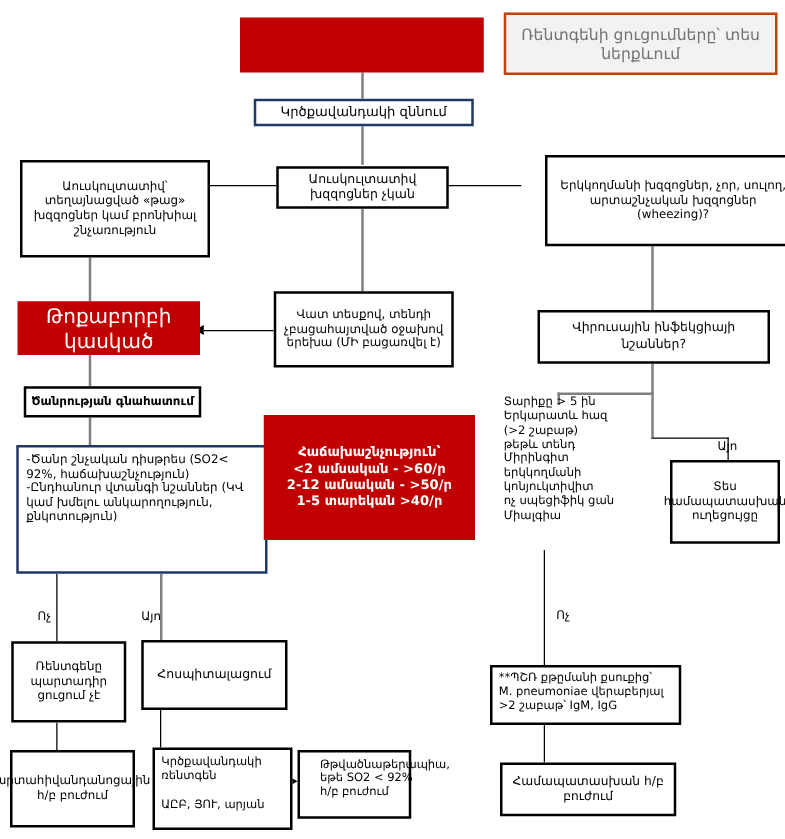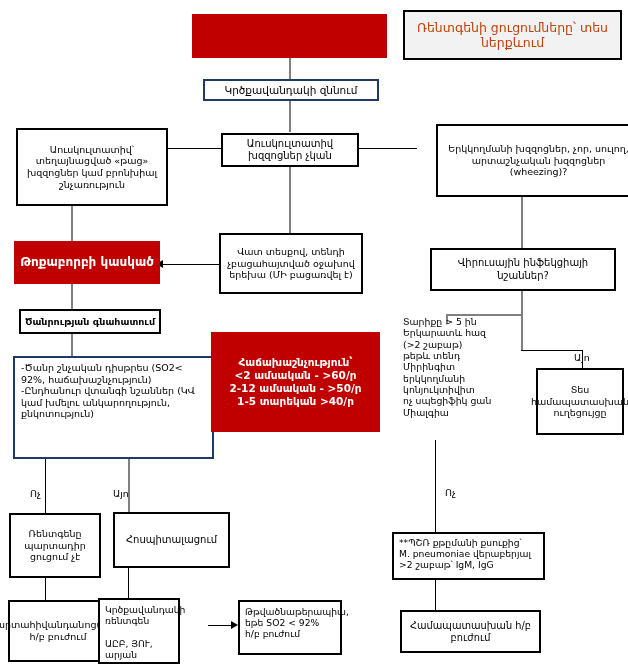--- a/index.html
+++ b/index.html
@@ -32,23 +32,23 @@
     border: 2px solid #000000;
     background: #ffffff;
     color: #000000;
   }
   .node.navy {
     border: 2px solid #1F3864;
     background: #ffffff;
     color: #000000;
   }
   .node.navy-fill {
-    border: 2px solid #000000;
+    border: 2px solid #c2410c;
     background: #F2F2F2;
-    color: #c2410c;
+    color: #737373;
   }
   .node.red {
     border: none;
     background: #C00000;
     color: #FFFFFF;
   }
   .node.leftal {
     text-align: left;
     justify-content: flex-start;
     align-items: flex-start;
@@ -140,21 +140,21 @@
   <div class="node navy-fill" style="left:403px; top:10px; width:219px; height:50px; font-size:12.5px; padding:2px 8px;">Ռենտգենի ցուցումները՝ տես ներքևում</div>
 
   <div class="node navy" style="left:203px; top:79px; width:176px; height:22px; font-size:10.5px;">Կրծքավանդակի զննում</div>
 
   <div class="node black" style="left:16px; top:128px; width:152px; height:78px; font-size:9.5px; padding:3px 5px;">Աուսկուլտատիվ՝ տեղայնացված «թաց» խզզոցներ կամ բրոնխիալ շնչառություն</div>
 
   <div class="node black" style="left:221px; top:133px; width:138px; height:34px; font-size:10px; padding:2px 5px;">Աուսկուլտատիվ խզզոցներ չկան</div>
 
   <div class="node black" style="left:436px; top:124px; width:205px; height:73px; font-size:9.5px; padding:3px 6px;">Երկկողմանի խզզոցներ, չոր, սուլող, արտաշնչական խզզոցներ (wheezing)?</div>
 
-  <div class="node red" style="left:14px; top:241px; width:146px; height:43px; font-size:12px; font-weight:bold;">Թոքաբորբի կասկած</div>
+  <div class="node red" style="left:14px; top:241px; width:146px; height:43px; font-size:16px; font-weight:normal;">Թոքաբորբի կասկած</div>
 
   <div class="node black" style="left:219px; top:233px; width:144px; height:61px; font-size:9.5px; padding:3px 5px;">Վատ տեսքով, տենդի չբացահայտված օջախով երեխա (ՄԻ բացառվել է)</div>
 
   <div class="node black" style="left:430px; top:248px; width:186px; height:43px; font-size:10px; padding:18px 6px;">Վիրուսային ինֆեկցիայի նշաններ?</div>
 
   <div class="node black" style="left:19px; top:309px; width:142px; height:25px; font-size:9.5px;font-weight:bold;">Ծանրության գնահատում</div>
 
   <div class="node navy leftal" style="left:13px; top:356px; width:201px; height:103px; font-size:9.5px; padding:4px 6px;">-Ծանր շնչական դիսթրես (SO2&lt; 92%, հաճախաշնչություն)
 -Ընդհանուր վտանգի նշաններ (ԿՎ կամ խմելու անկարողություն, քնկոտություն)</div>
 
@@ -174,25 +174,25 @@
 Միալգիա</div>
 
   <div class="node black" style="left:536px; top:368px; width:88px; height:67px; font-size:9.5px; padding:2px 4px;">Տես համապատասխան ուղեցույցը</div>
 
   <div class="node black" style="left:9px; top:513px; width:92px; height:65px; font-size:9.5px; padding:2px 20px;">Ռենտգենը պարտադիր ցուցում չէ</div>
 
   <div class="node black" style="left:113px; top:512px; width:117px; height:56px; font-size:10px; padding:2px 4px;">Հոսպիտալացում</div>
 
   <div class="node black" style="left:8px; top:600px; width:100px; height:62px; font-size:9.5px; padding:2px 4px;">արտահիվանդանոցային հ/բ բուժում</div>
 
-  <div class="node black leftal" style="left:98px; top:598px; width:82px; height:66px; font-size:9.2px; padding:4px 5px;">Կրծքավանդակի ռենտգեն
+  <div class="node black leftal" style="left:122px; top:598px; width:112px; height:66px; font-size:9.2px; padding:4px 5px;">Կրծքավանդակի ռենտգեն
 
 ԱԸԲ, ՅՈՒ, արյան</div>
 
-  <div class="node black leftal" style="left:238px; top:600px; width:104px; height:55px; font-size:9.2px; padding:4px 5px;">Թթվածնաթերապիա, եթե SO2 &lt; 92%
+  <div class="node black leftal" style="left:238px; top:600px; width:91px; height:55px; font-size:9.2px; padding:4px 16px;">Թթվածնաթերապիա, եթե SO2 &lt; 92%
 հ/բ բուժում</div>
 
   <div class="node black leftal" style="left:392px; top:532px; width:153px; height:48px; font-size:9.2px; padding:3px 5px;">**ՊՇՌ քթըմանի քսուքից՝
 M. pneumoniae վերաբերյալ
 &gt;2 շաբաթ՝ IgM, IgG</div>
 
   <div class="node black" style="left:400px; top:610px; width:141px; height:43px; font-size:9.8px; padding:2px 5px;">Համապատասխան հ/բ բուժում</div>
 
   <div class="lbl" style="left:30px; top:488px;">Ոչ</div>
   <div class="lbl" style="left:113px; top:488px;">Այո</div>

